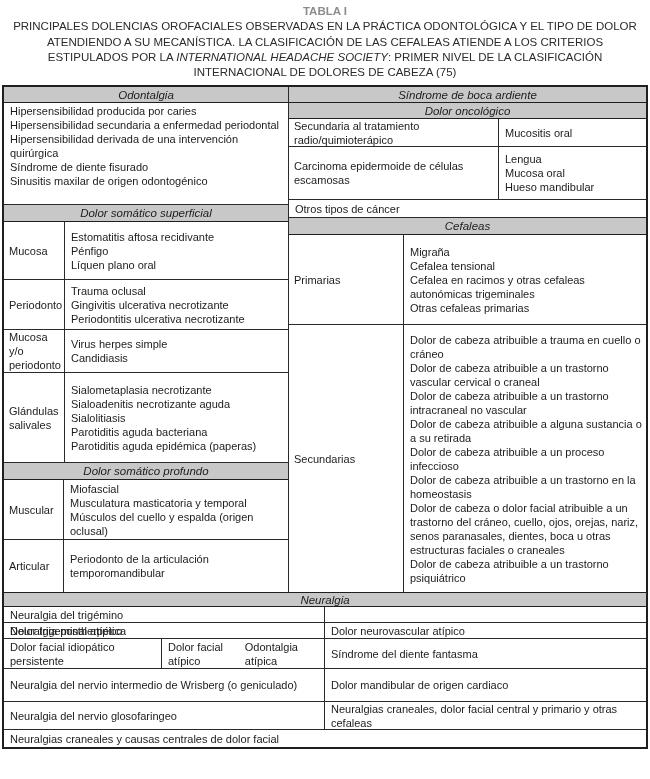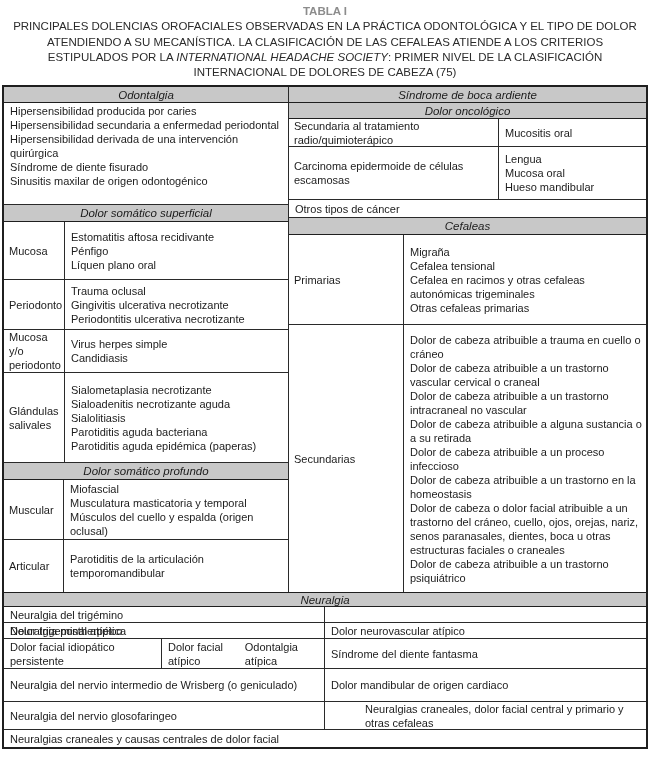--- a/index.html
+++ b/index.html
@@ -80,21 +80,21 @@
   .neu-hdr { border-top:1px solid #1f1f1f; height:15px; }
   .neu-row { display:flex; border-bottom:1px solid #2a2a2a; box-sizing:border-box; }
   .neu-row.last { border-bottom:none; }
   .neu-left { width:321px; border-right:1px solid #2a2a2a; padding:1px 4px 1px 6px;
               display:flex; flex-direction:column; justify-content:center; box-sizing:border-box; flex:none; }
   .neu-right { flex:1; padding:1px 17px 1px 6px; display:flex; flex-direction:column; justify-content:center; box-sizing:border-box; }
   .neu-left-split { width:321px; border-right:1px solid #2a2a2a; display:flex; box-sizing:border-box; flex:none; padding:0; }
   .neu-sub-a { width:158px; border-right:1px solid #2a2a2a; padding:1px 4px 1px 6px;
                display:flex; flex-direction:column; justify-content:center; box-sizing:border-box; flex:none; }
   .neu-sub-b { flex:1; padding:1px 4px 1px 6px; display:flex; flex-direction:row; justify-content:center; box-sizing:border-box; }
-  .h-nr1{height:16px;flex-direction:column;} .h-nr2{height:16px;} .h-nr3{height:30px;} .h-nr4{height:33px;} .h-nr5{height:28px;gap:34px;} .h-nr6{height:17px;}
+  .h-nr1{height:16px;flex-direction:column;} .h-nr2{height:16px;} .h-nr3{height:30px;} .h-nr4{height:33px;} .h-nr5{height:28px;} .h-nr6{height:17px;}
 </style>
 </head>
 <body>
 
 <div class="page">
 
   <div class="title-block">
     <span class="title-label">TABLA I</span>
     <span class="title-caption"><span>PRINCIPALES DOLENCIAS OROFACIALES OBSERVADAS EN LA PRÁCTICA ODONTOLÓGICA Y EL TIPO DE DOLOR ATENDIENDO A SU MECANÍSTICA. LA CLASIFICACIÓN DE LAS CEFALEAS ATIENDE A LOS CRITERIOS ESTIPULADOS POR LA </span><span class="ital">INTERNATIONAL HEADACHE SOCIETY</span><span>: PRIMER NIVEL DE LA CLASIFICACIÓN INTERNACIONAL DE DOLORES DE CABEZA (75)</span></span>
   </div>
@@ -154,21 +154,21 @@
           <div class="cell-lbl w-lbl-prof">Muscular</div>
           <div class="cell-val">
             <div>Miofascial</div>
             <div>Musculatura masticatoria y temporal</div>
             <div>Músculos del cuello y espalda (origen oclusal)</div>
           </div>
         </div>
         <div class="row last h-artic">
           <div class="cell-lbl w-lbl-prof">Articular</div>
           <div class="cell-val">
-            <div>Parotiditis de la articulación temporomandibular</div>
+            <div>Periodonto de la articulación temporomandibular</div>
           </div>
         </div>
       </div>
 
       <div class="col-right">
         <div class="sec-hdr h-hdrA">Síndrome de boca ardiente</div>
         <div class="sec-hdr h-hdrB">Dolor oncológico</div>
 
         <div class="row h-onc1">
           <div class="cell-lbl w-lbl-onc">Secundaria al tratamiento radio/quimioterápico</div>

